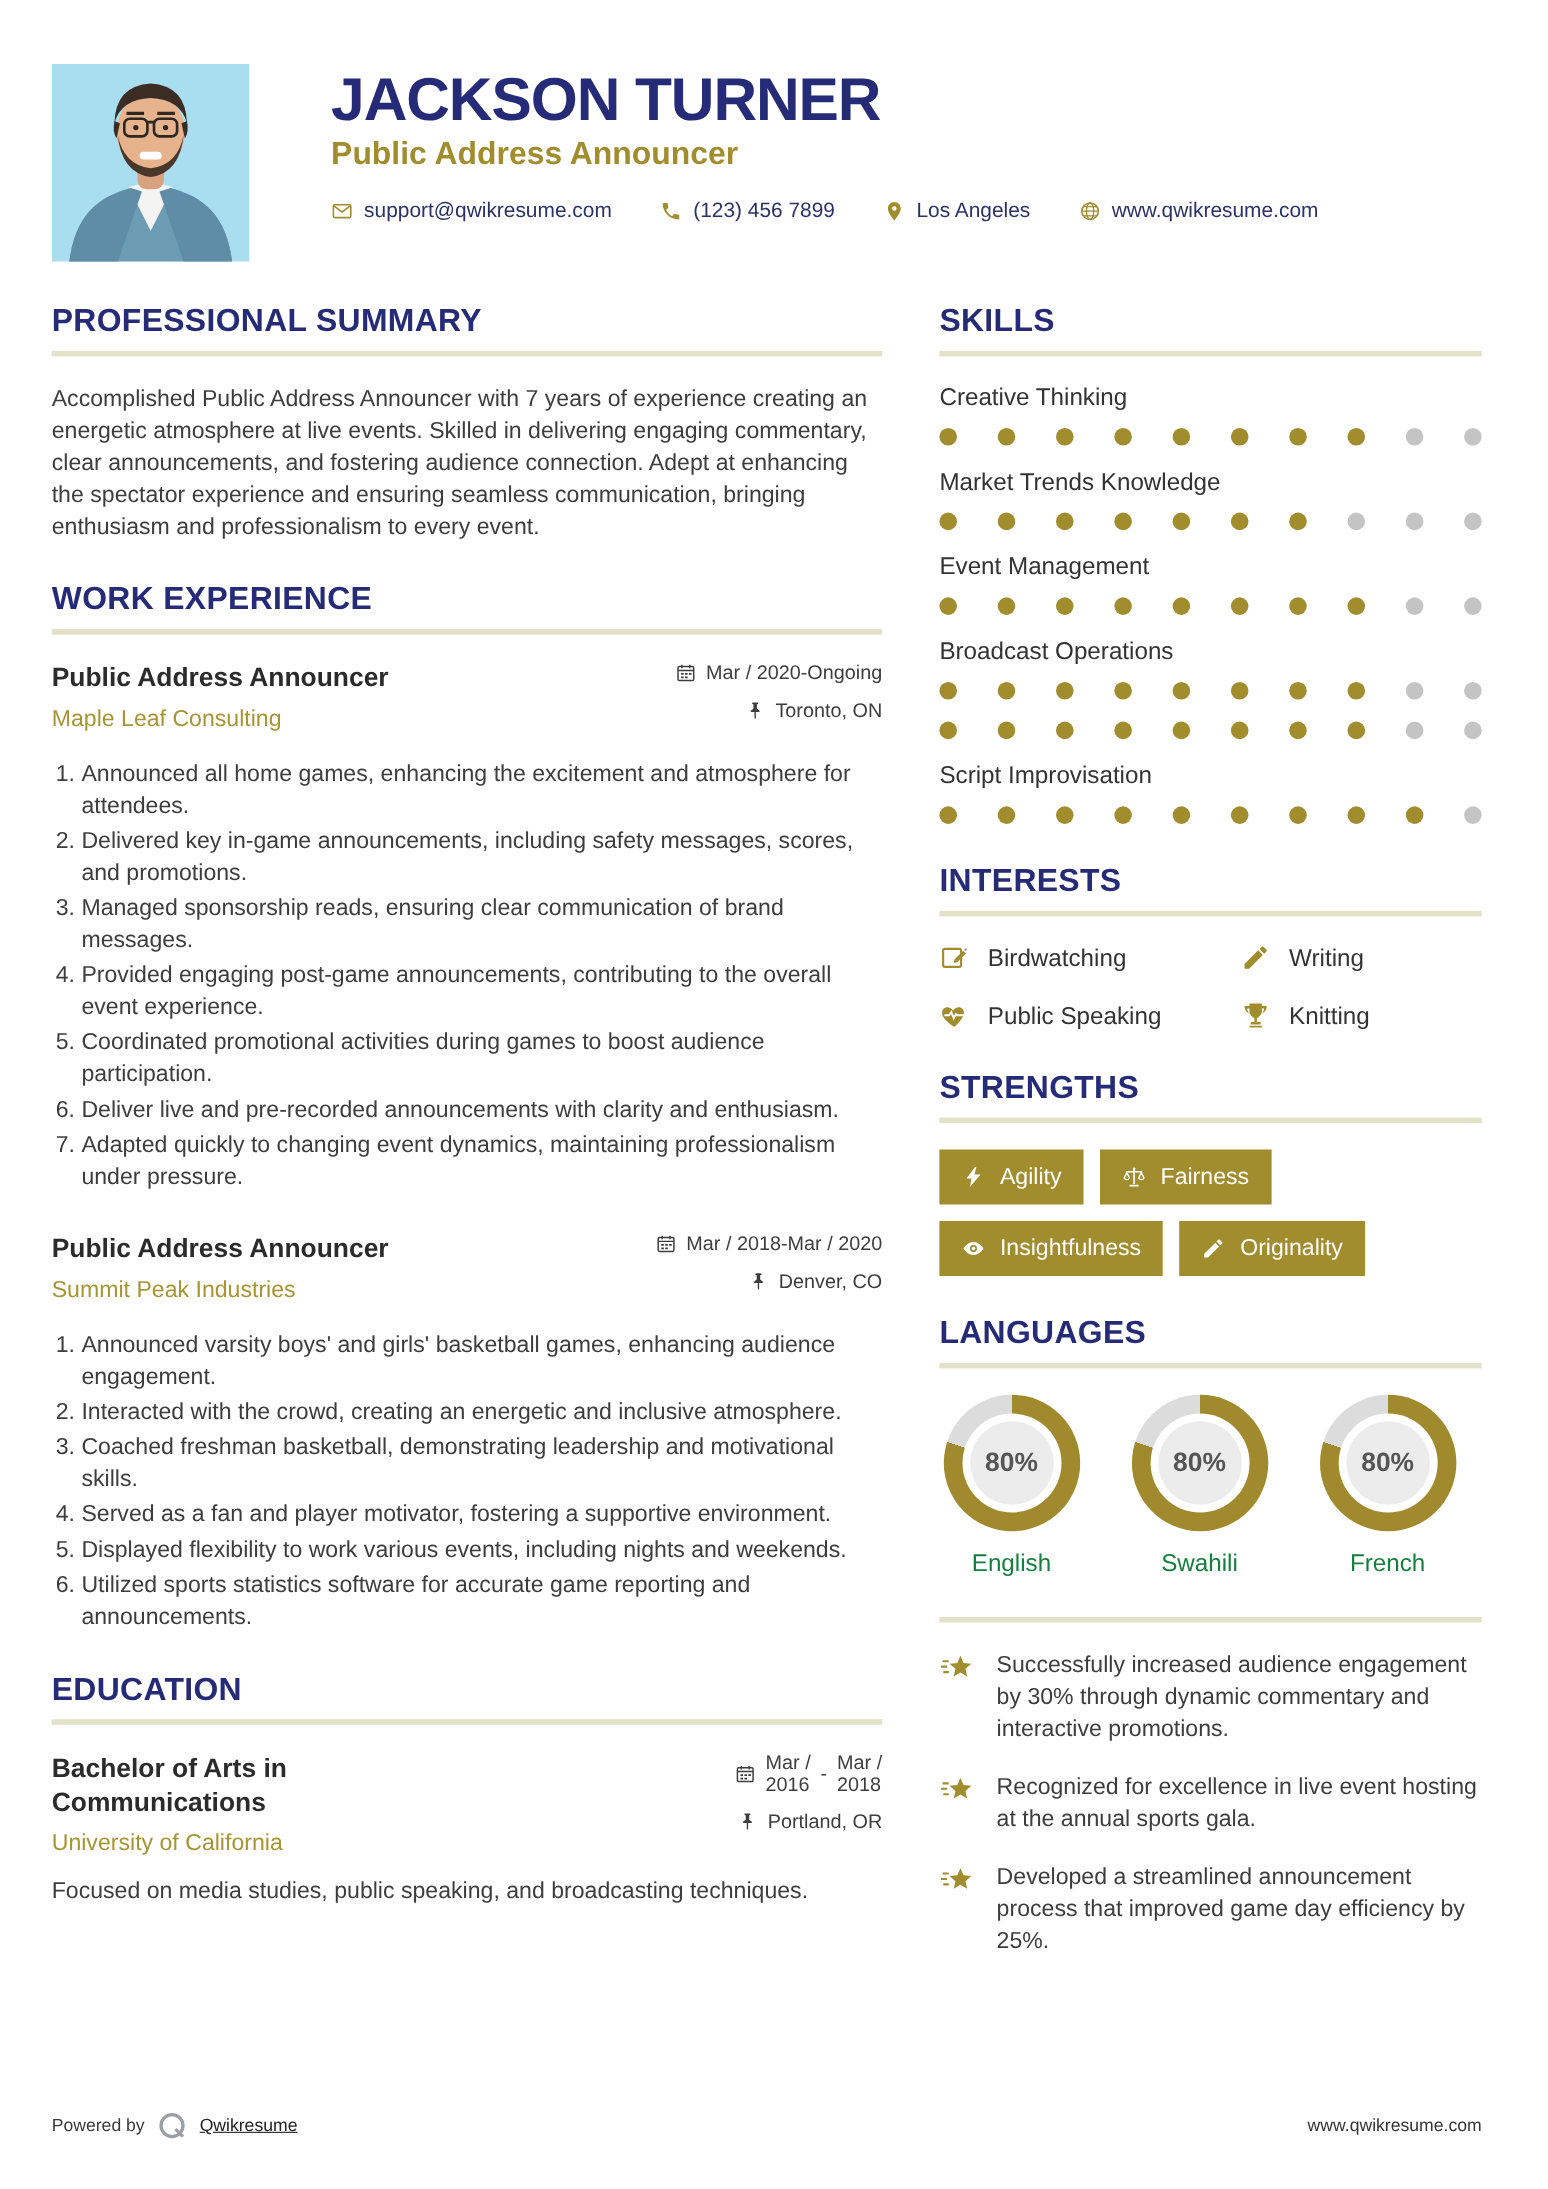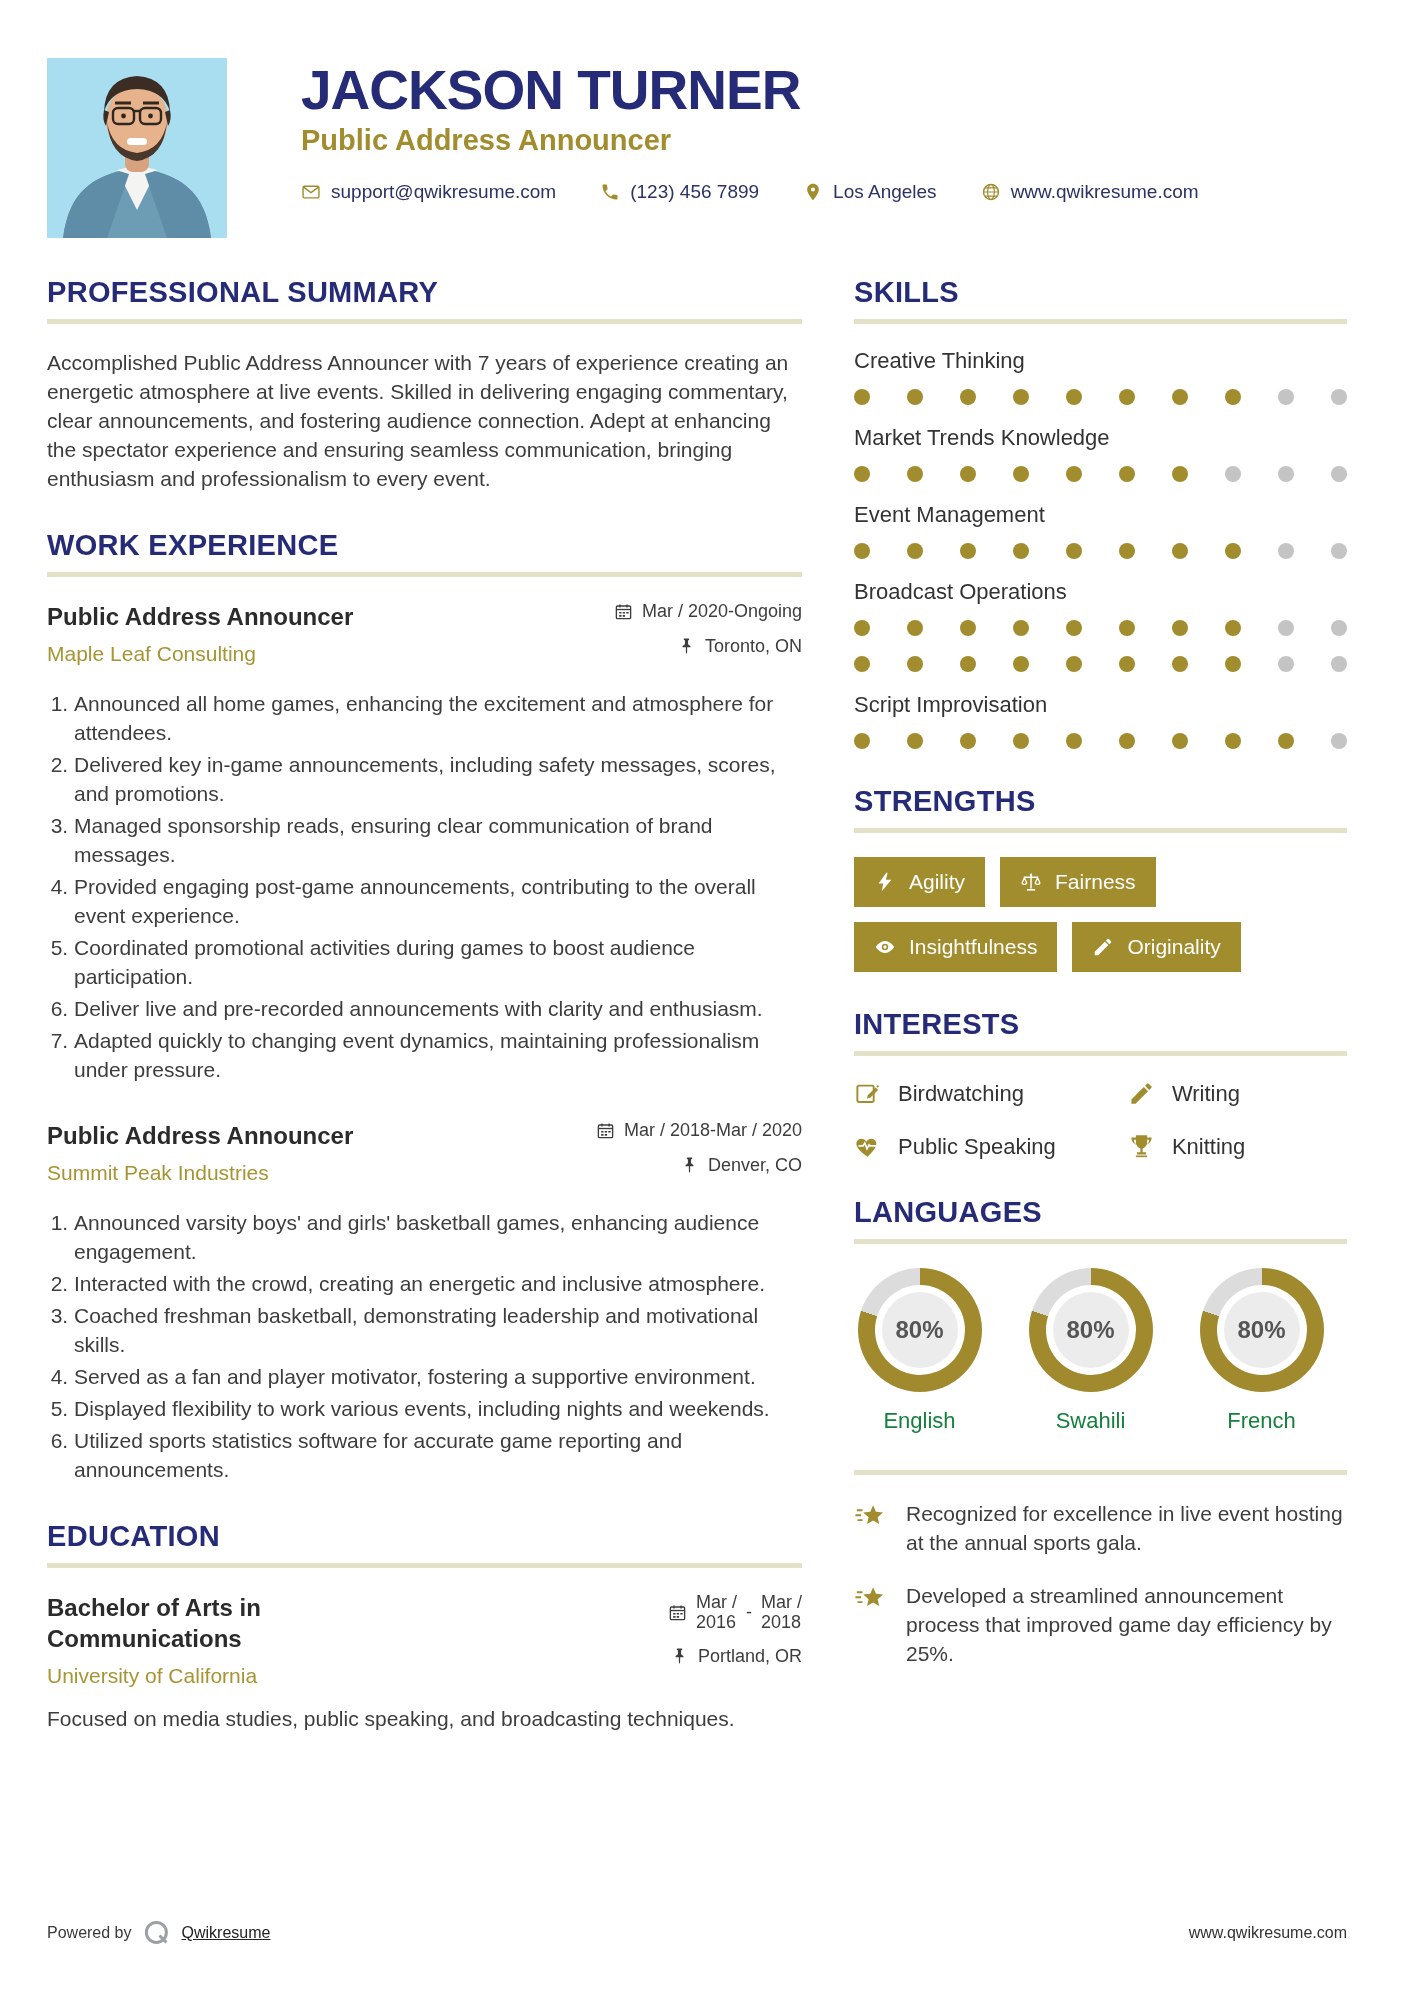--- a/index.html
+++ b/index.html
@@ -401,20 +401,51 @@
                 <span class="dot on"></span>
                 <span class="dot on"></span>
                 <span class="dot on"></span>
                 <span class="dot "></span>
     </div>
   </div>
           </div>
       </section>
 
       <section>
+        <h2>INTERESTS</h2>
+        <div class="rule"></div>
+        <div id="interests-grid" class="interests-grid">
+  <div class="interest">
+    <svg class="ic">
+                <use href="#i-edit"></use>
+              </svg>
+    <span>Birdwatching</span>
+  </div>
+  <div class="interest">
+    <svg class="ic">
+                <use href="#i-pencil"></use>
+              </svg>
+    <span>Writing</span>
+  </div>
+  <div class="interest">
+    <svg class="ic">
+                <use href="#i-heartpulse"></use>
+              </svg>
+    <span>Public Speaking</span>
+  </div>
+  <div class="interest">
+    <svg class="ic">
+                <use href="#i-trophy"></use>
+              </svg>
+    <span>Knitting</span>
+  </div>
+          </div>
+      </section>
+
+      <section>
         <h2>STRENGTHS</h2>
         <div class="rule"></div>
         <div id="strengths-chips" class="chips">
   <span class="chip">
     <svg class="ic">
                 <use href="#i-bolt"></use>
               </svg>
     <span>Agility</span>
   </span>
   <span class="chip">
@@ -428,51 +459,20 @@
                 <use href="#i-eye"></use>
               </svg>
     <span>Insightfulness</span>
   </span>
   <span class="chip">
     <svg class="ic">
                 <use href="#i-pencil"></use>
               </svg>
     <span>Originality</span>
   </span>
-          </div>
-      </section>
-
-      <section>
-        <h2>INTERESTS</h2>
-        <div class="rule"></div>
-        <div id="interests-grid" class="interests-grid">
-  <div class="interest">
-    <svg class="ic">
-                <use href="#i-edit"></use>
-              </svg>
-    <span>Birdwatching</span>
-  </div>
-  <div class="interest">
-    <svg class="ic">
-                <use href="#i-pencil"></use>
-              </svg>
-    <span>Writing</span>
-  </div>
-  <div class="interest">
-    <svg class="ic">
-                <use href="#i-heartpulse"></use>
-              </svg>
-    <span>Public Speaking</span>
-  </div>
-  <div class="interest">
-    <svg class="ic">
-                <use href="#i-trophy"></use>
-              </svg>
-    <span>Knitting</span>
-  </div>
           </div>
       </section>
 
       <section>
         <h2>LANGUAGES</h2>
         <div class="rule"></div>
         <div id="languages-row" class="langs">
   <div class="lang">
     <div class="donut" style="background:conic-gradient(#a1892e 0 288deg,#dcdcdc 288deg 360deg)">
       <div class="donut-hole"></div>
@@ -493,20 +493,26 @@
       <div class="donut-core">80%</div>
     </div>
     <div class="lang-name">French</div>
   </div>
           </div>
       </section>
 
       <section>
         <div class="rule"></div>
         <div id="achievements-list">
+  <div class="ach">
+    <svg class="ic">
+                <use href="#i-star"></use>
+              </svg>
+    <p>Successfully increased audience engagement by 30% through dynamic commentary and interactive promotions.</p>
+  </div>
   <div class="ach">
     <svg class="ic">
                 <use href="#i-star"></use>
               </svg>
     <p>Recognized for excellence in live event hosting at the annual sports gala.</p>
   </div>
   <div class="ach">
     <svg class="ic">
                 <use href="#i-star"></use>
               </svg>

